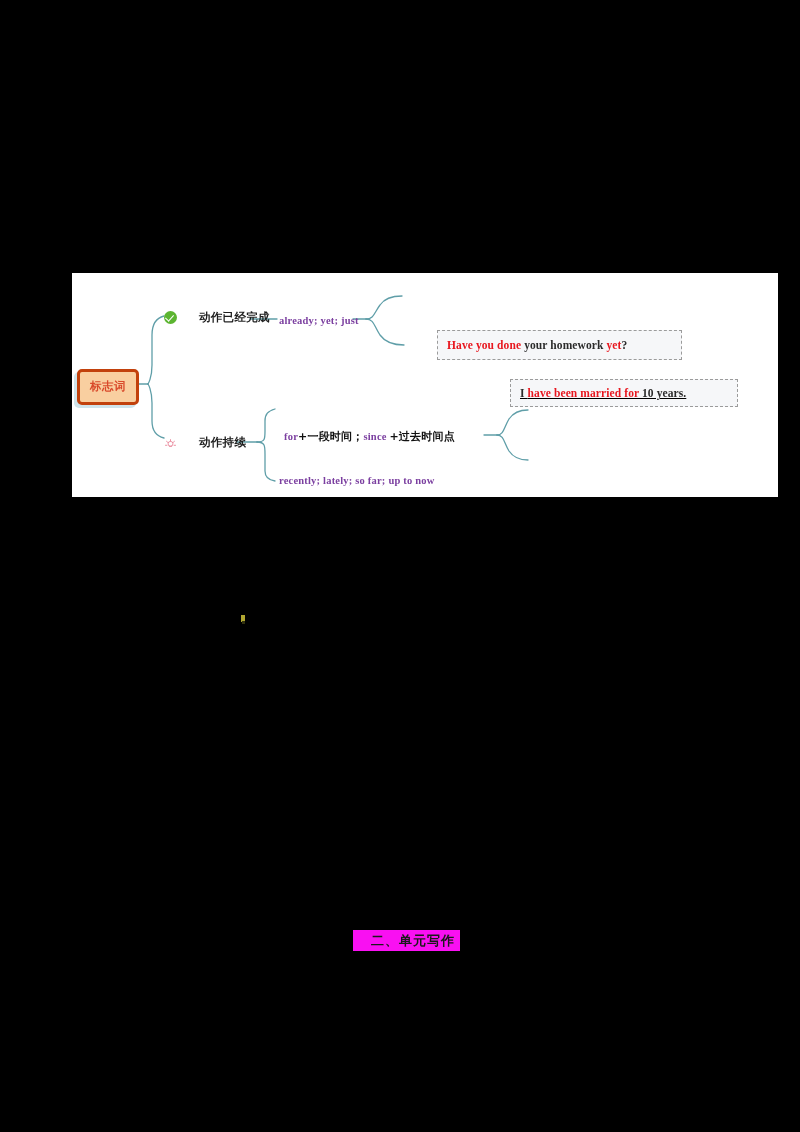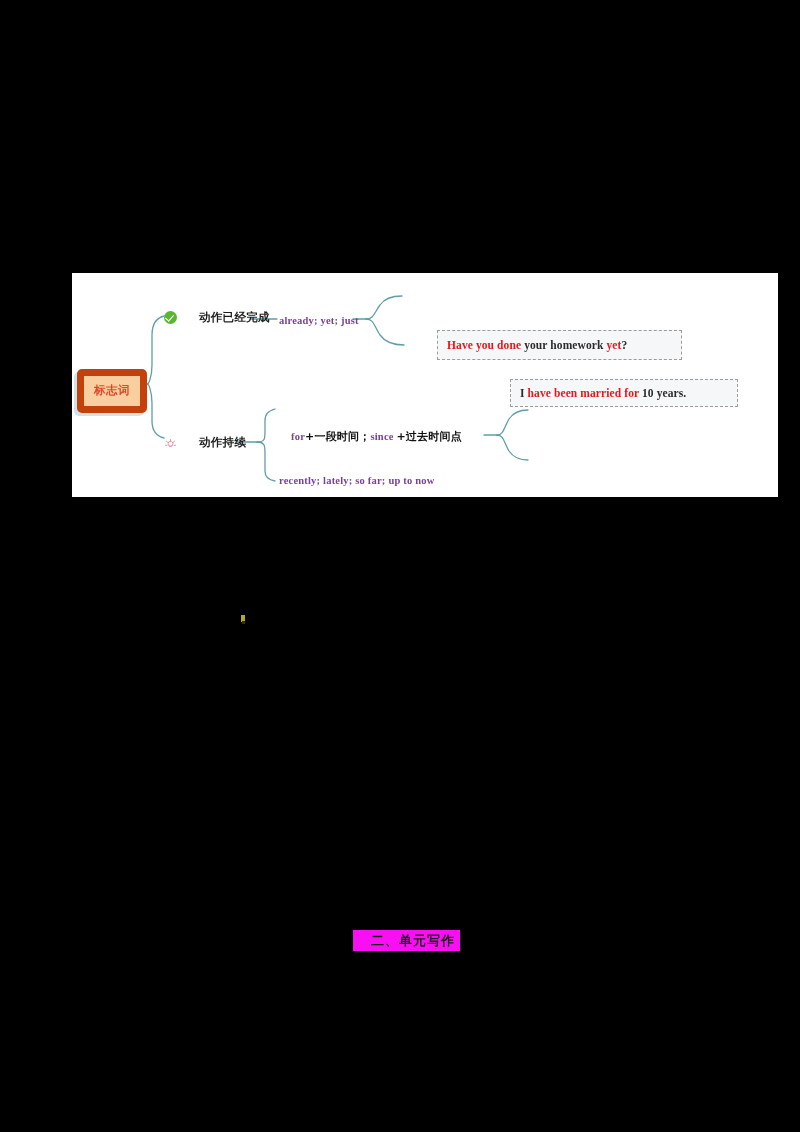--- a/index.html
+++ b/index.html
@@ -36,21 +36,21 @@
   }
 
   
   #root-node {
     position: absolute;
     left: 5px;
     top: 96px;
     width: 56px;
     height: 30px;
     background: #f9cfa0;
-    border: 7px solid #c2410c;
+    border: 3px solid #c2410c;
     border-radius: 5px;
     box-shadow: -3px 3px 0 0 #cfe3ea;
     display: flex;
     align-items: center;
     justify-content: center;
   }
   #root-node .root-label {
     font-family: "DejaVu Sans", "Liberation Sans", sans-serif;
     font-size: 11.5px;
     font-weight: bold;
@@ -119,21 +119,21 @@
   .keynode .cjk {
     font-family: "DejaVu Sans", "Liberation Sans", sans-serif;
     font-size: 11px;
     font-weight: bold;
     color: #111111;
   }
   .keynode .pur {
     color: #7b3fa0;
   }
   #key-already   { left: 207px; top: 42px; }
-  #key-forsince  { left: 207px; top: 157px; margin-left: 7px; }
+  #key-forsince  { left: 207px; top: 157px; }
   #key-recently  { left: 207px; top: 201px; }
 
   
 
   
   .example-box {
     position: absolute;
     border: 1px dashed #9b9b9b;
     background: #f6f7f9;
     display: flex;
@@ -147,21 +147,21 @@
     font-size: 11.5px;
     font-weight: bold;
     color: #2b2b2b;
     letter-spacing: 0.1px;
   }
   .example-box .hl {
     color: #e8171f;
   }
   #ex-1 { left: 365px; top: 9px;   width: 278px; height: 28px; }
   #ex-2 { left: 365px; top: 57px;  width: 245px; height: 30px; }
-  #ex-3 { left: 438px; top: 106px; width: 228px; height: 28px; }
+  #ex-3 { left: 438px; top: 106px; width: 228px; height: 28px; text-decoration: underline; }
   #ex-4 { left: 438px; top: 151px; width: 258px; height: 31px; }
 
   
   #section-heading {
     position: absolute;
     left: 353px;
     top: 930px;
     background: #f910f2;
     padding: 2px 5px 3px 18px;
     line-height: 1;

